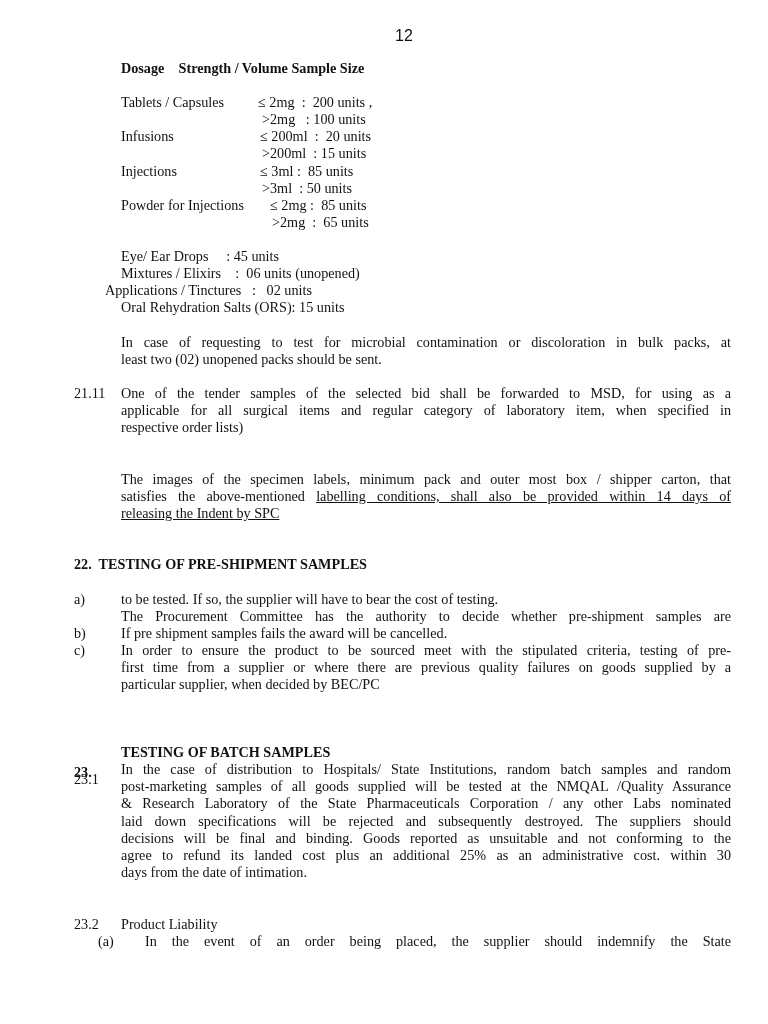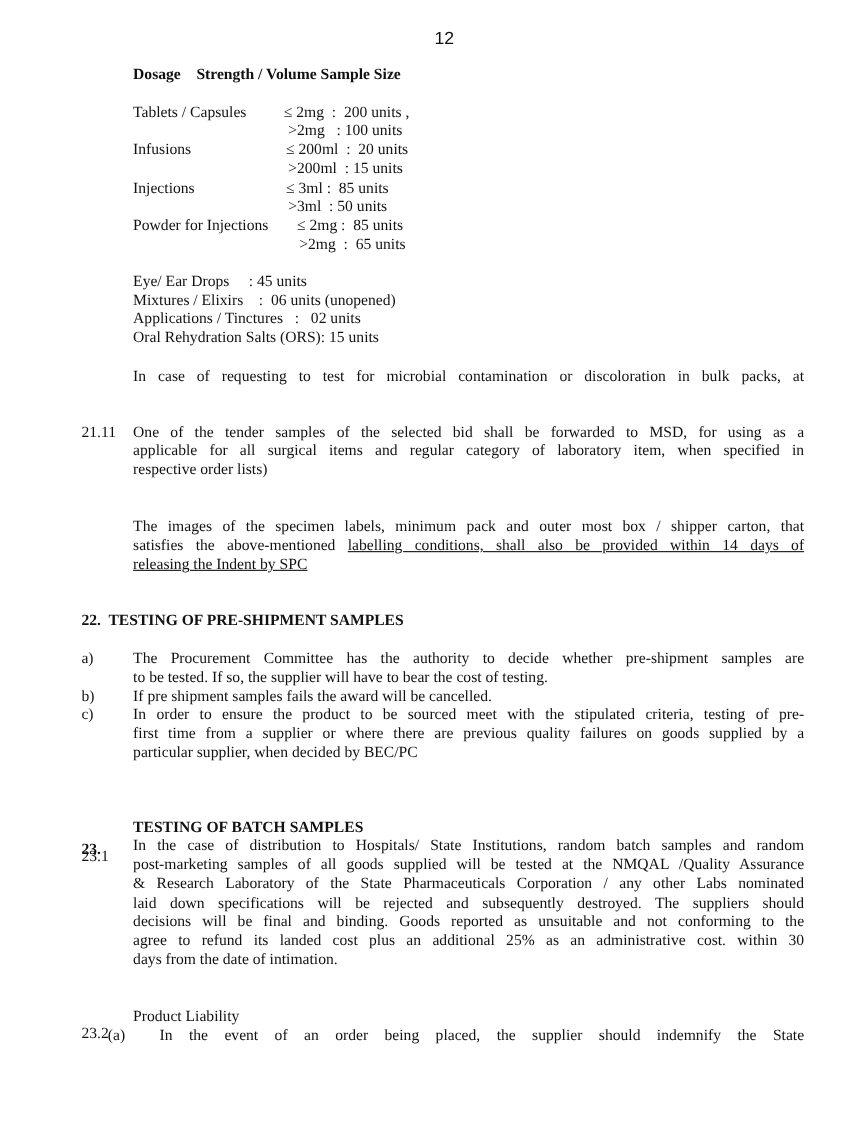--- a/index.html
+++ b/index.html
@@ -31,45 +31,46 @@
 <div class="abs" style="left:121px; top:163px;">Injections</div>
 <div class="abs" style="left:260px; top:163px; white-space:pre;">≤ 3ml :  85 units</div>
 <div class="abs" style="left:262px; top:180px; white-space:pre;">&gt;3ml  : 50 units</div>
 
 <div class="abs" style="left:121px; top:197px;">Powder for Injections</div>
 <div class="abs" style="left:270px; top:197px; white-space:pre;">≤ 2mg :  85 units</div>
 <div class="abs" style="left:272px; top:214px; white-space:pre;">&gt;2mg  :  65 units</div>
 
 <div class="abs" style="left:121px; top:248px; white-space:pre;">Eye/ Ear Drops     : 45 units</div>
 <div class="abs" style="left:121px; top:265px; white-space:pre;">Mixtures / Elixirs    :  06 units (unopened)</div>
-<div class="abs" style="left:121px; top:282px; white-space:pre;font-family:Liberation Serif, serif;">Applications / Tinctures   :   02 units</div>
+<div class="abs" style="left:105px; top:282px; white-space:pre;font-family:Liberation Serif, serif;">Applications / Tinctures   :   02 units</div>
 <div class="abs" style="left:121px; top:299px; white-space:pre;">Oral Rehydration Salts (ORS): 15 units</div>
 
 <div class="just" style="left:121px; top:334px; width:610px;">
   <span class="line">In case of requesting to test for microbial contamination or discoloration in bulk packs, at</span>
+  <span class="line last">least two (02) unopened packs should be sent.</span>
 </div>
 
 <div class="abs" style="left:74px; top:385px;">21.11</div>
 <div class="just" style="left:121px; top:385px; width:610px;">
   <span class="line">One of the tender samples of the selected bid shall be forwarded to MSD, for using as a</span>
   <span class="line">applicable for all surgical items and regular category of laboratory item, when specified in</span>
   <span class="line last">respective order lists)</span>
 </div>
 <div class="just" style="left:121px; top:471px; width:610px;">
   <span class="line">The images of the specimen labels, minimum pack and outer most box / shipper carton, that</span>
   <span class="line"><span>satisfies the above-mentioned </span><span class="u">labelling conditions, shall also be provided within 14 days of</span></span>
   <span class="line last u">releasing the Indent by SPC</span>
 </div>
 
 <div class="abs b" style="left:74px; top:556px; white-space:pre;">22.  TESTING OF PRE-SHIPMENT SAMPLES</div>
 
 <div class="abs" style="left:74px; top:591px;">a)</div>
 <div class="just" style="left:121px; top:591px; width:610px;">
+  <span class="line last">to be tested. If so, the supplier will have to bear the cost of testing.</span>
   <span class="line">The Procurement Committee has the authority to decide whether pre-shipment samples are</span>
-  <span class="line last">to be tested. If so, the supplier will have to bear the cost of testing.</span>
 </div>
 <div class="abs" style="left:74px; top:625px;">b)</div>
 <div class="abs" style="left:121px; top:625px;">If pre shipment samples fails the award will be cancelled.</div>
 <div class="abs" style="left:74px; top:642px;">c)</div>
 <div class="just" style="left:121px; top:642px; width:610px;">
   <span class="line">In order to ensure the product to be sourced meet with the stipulated criteria, testing of pre-</span>
   <span class="line">first time from a supplier or where there are previous quality failures on goods supplied by a</span>
   <span class="line last">particular supplier, when decided by BEC/PC</span>
 </div>
 
@@ -80,18 +81,18 @@
 <div class="just" style="left:121px; top:761px; width:610px;">
   <span class="line">In the case of distribution to Hospitals/ State Institutions, random batch samples and random</span>
   <span class="line">post-marketing samples of all goods supplied will be tested at the NMQAL /Quality Assurance</span>
   <span class="line">&amp; Research Laboratory of the State Pharmaceuticals Corporation / any other Labs nominated</span>
   <span class="line">laid down specifications will be rejected and subsequently destroyed. The suppliers should</span>
   <span class="line">decisions will be final and binding. Goods reported as unsuitable and not conforming to the</span>
   <span class="line">agree to refund its landed cost plus an additional 25% as an administrative cost. within 30</span>
   <span class="line last">days from the date of intimation.</span>
 </div>
 
-<div class="abs" style="left:74px; top:916px;margin-top:16px;">23.2</div>
+<div class="abs" style="left:74px; top:916px;">23.2</div>
 <div class="abs" style="left:121px; top:916px;">Product Liability</div>
 <div class="abs" style="left:98px; top:933px;">(a)</div>
 <div class="just" style="left:145px; top:933px; width:586px;">
   <span class="line">In the event of an order being placed, the supplier should indemnify the State</span>
 </div>
 
 </body></html>

